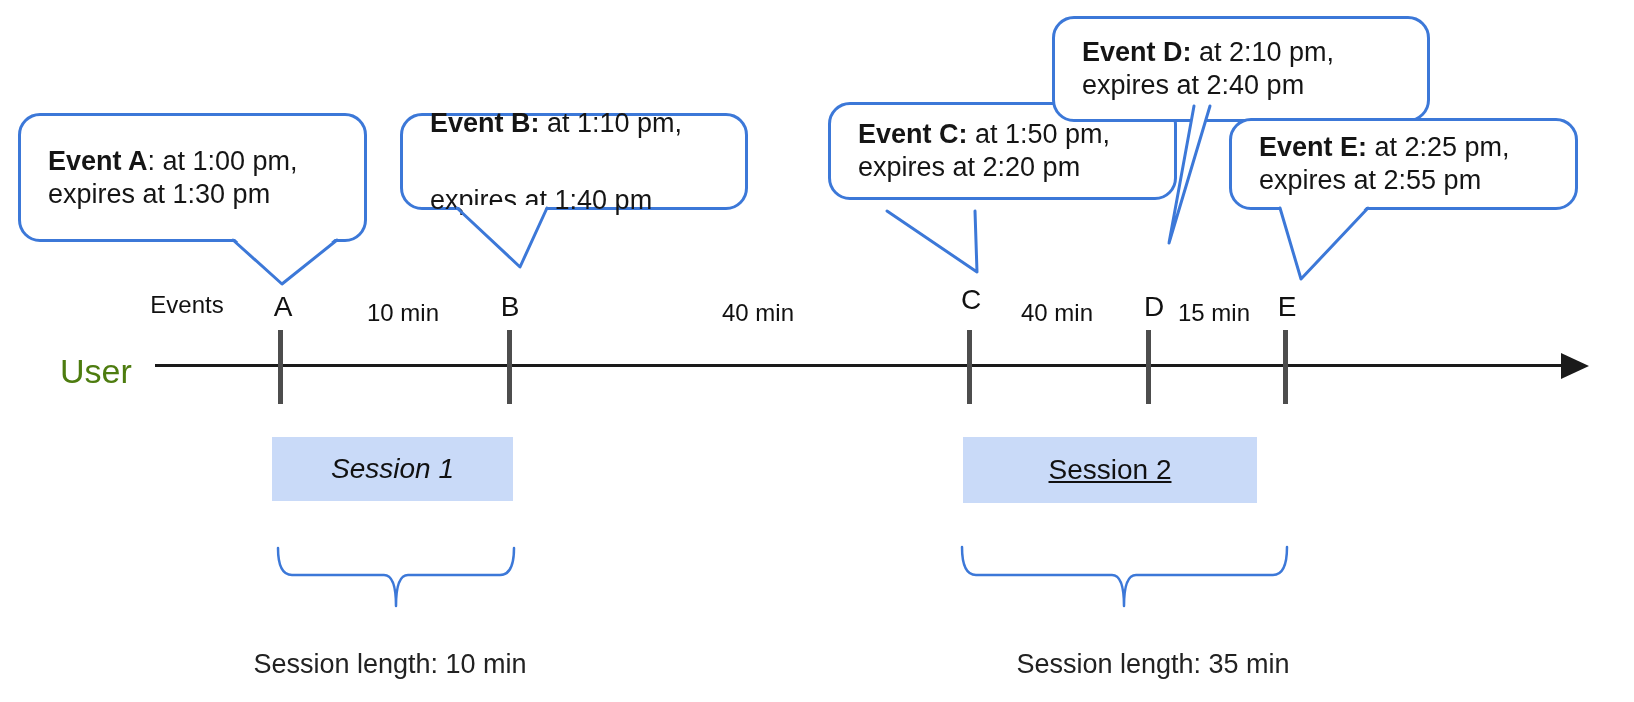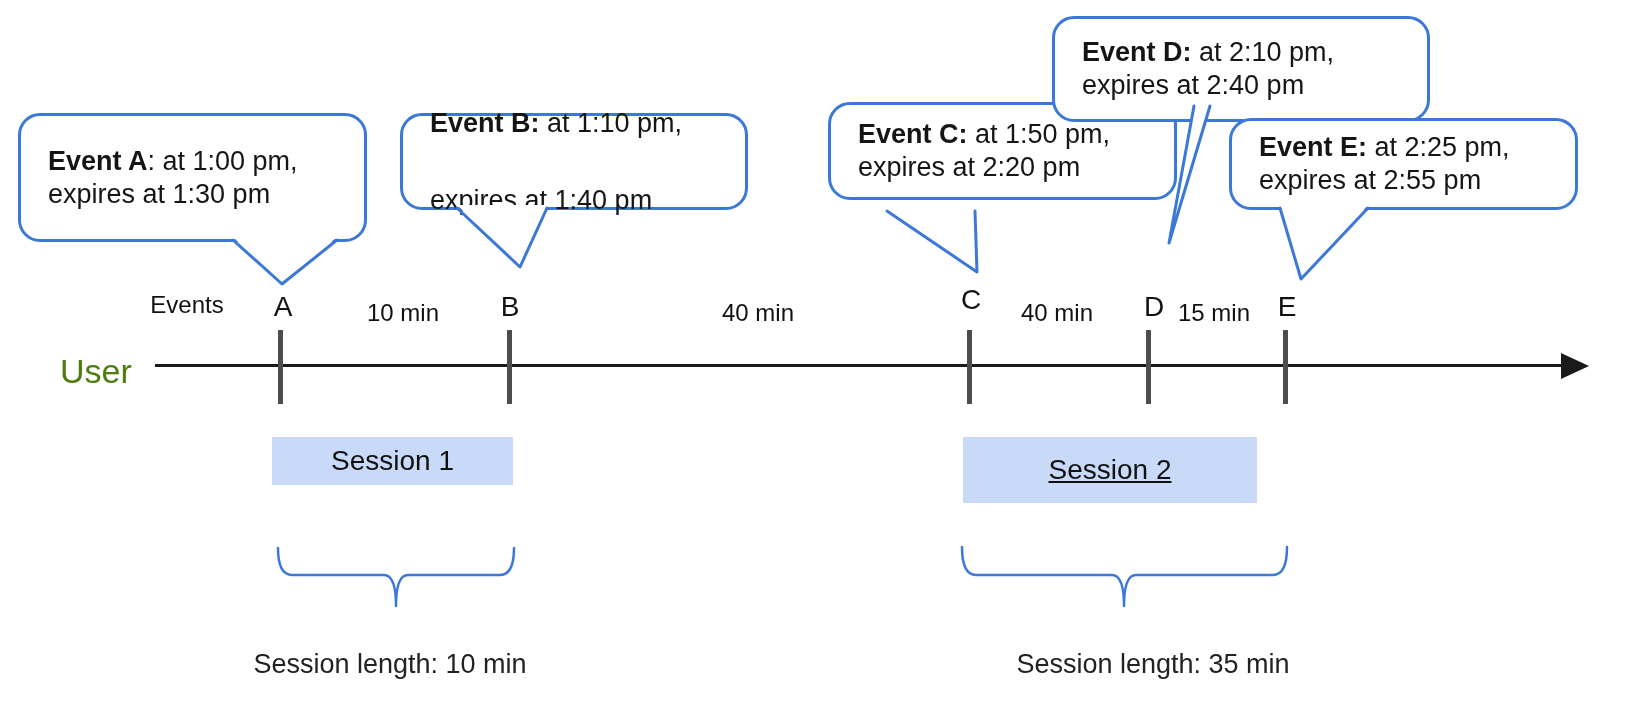--- a/index.html
+++ b/index.html
@@ -35,21 +35,21 @@
   .tick{position:absolute;top:330px;width:5px;height:74px;background:var(--tick);}
   .tick-a{left:278px;} .tick-b{left:507px;} .tick-c{left:967px;} .tick-d{left:1146px;} .tick-e{left:1283px;}
   .tlabel{position:absolute;transform:translateX(-50%);font-size:28px;color:#111;white-space:nowrap;top:291px;}
   .lab-a{left:283px;} .lab-b{left:510px;} .lab-c{left:971px;top:284px;} .lab-d{left:1154px;} .lab-e{left:1287px;}
   .events-label{position:absolute;left:187px;top:291px;transform:translateX(-50%);font-size:24px;color:#111;}
   .user-label{position:absolute;left:60px;top:352px;font-size:34px;color:#4d7c0f;}
   .ilabel{position:absolute;transform:translateX(-50%);font-size:24px;color:#111;white-space:nowrap;top:299px;}
   .int-ab{left:403px;} .int-bc{left:758px;} .int-cd{left:1057px;} .int-de{left:1214px;}
   .session{position:absolute;background:var(--fill);display:flex;align-items:center;justify-content:center;
     font-size:28px;color:#111;box-sizing:border-box;}
-  .session-1{left:272px;top:437px;width:241px;height:48px;}
+  .session-1{left:272px;top:437px;width:241px;height:64px;font-style:italic;}
   .session-2{left:963px;top:437px;width:294px;height:66px;text-decoration:underline;}
   .slen{position:absolute;transform:translateX(-50%);font-size:27px;color:#222;white-space:nowrap;top:649px;}
   .slen-1{left:390px;} .slen-2{left:1153px;}
 </style>
 </head>
 <body>
 
 <div class="canvas">
 
   <div class="bubble bubble-a">

